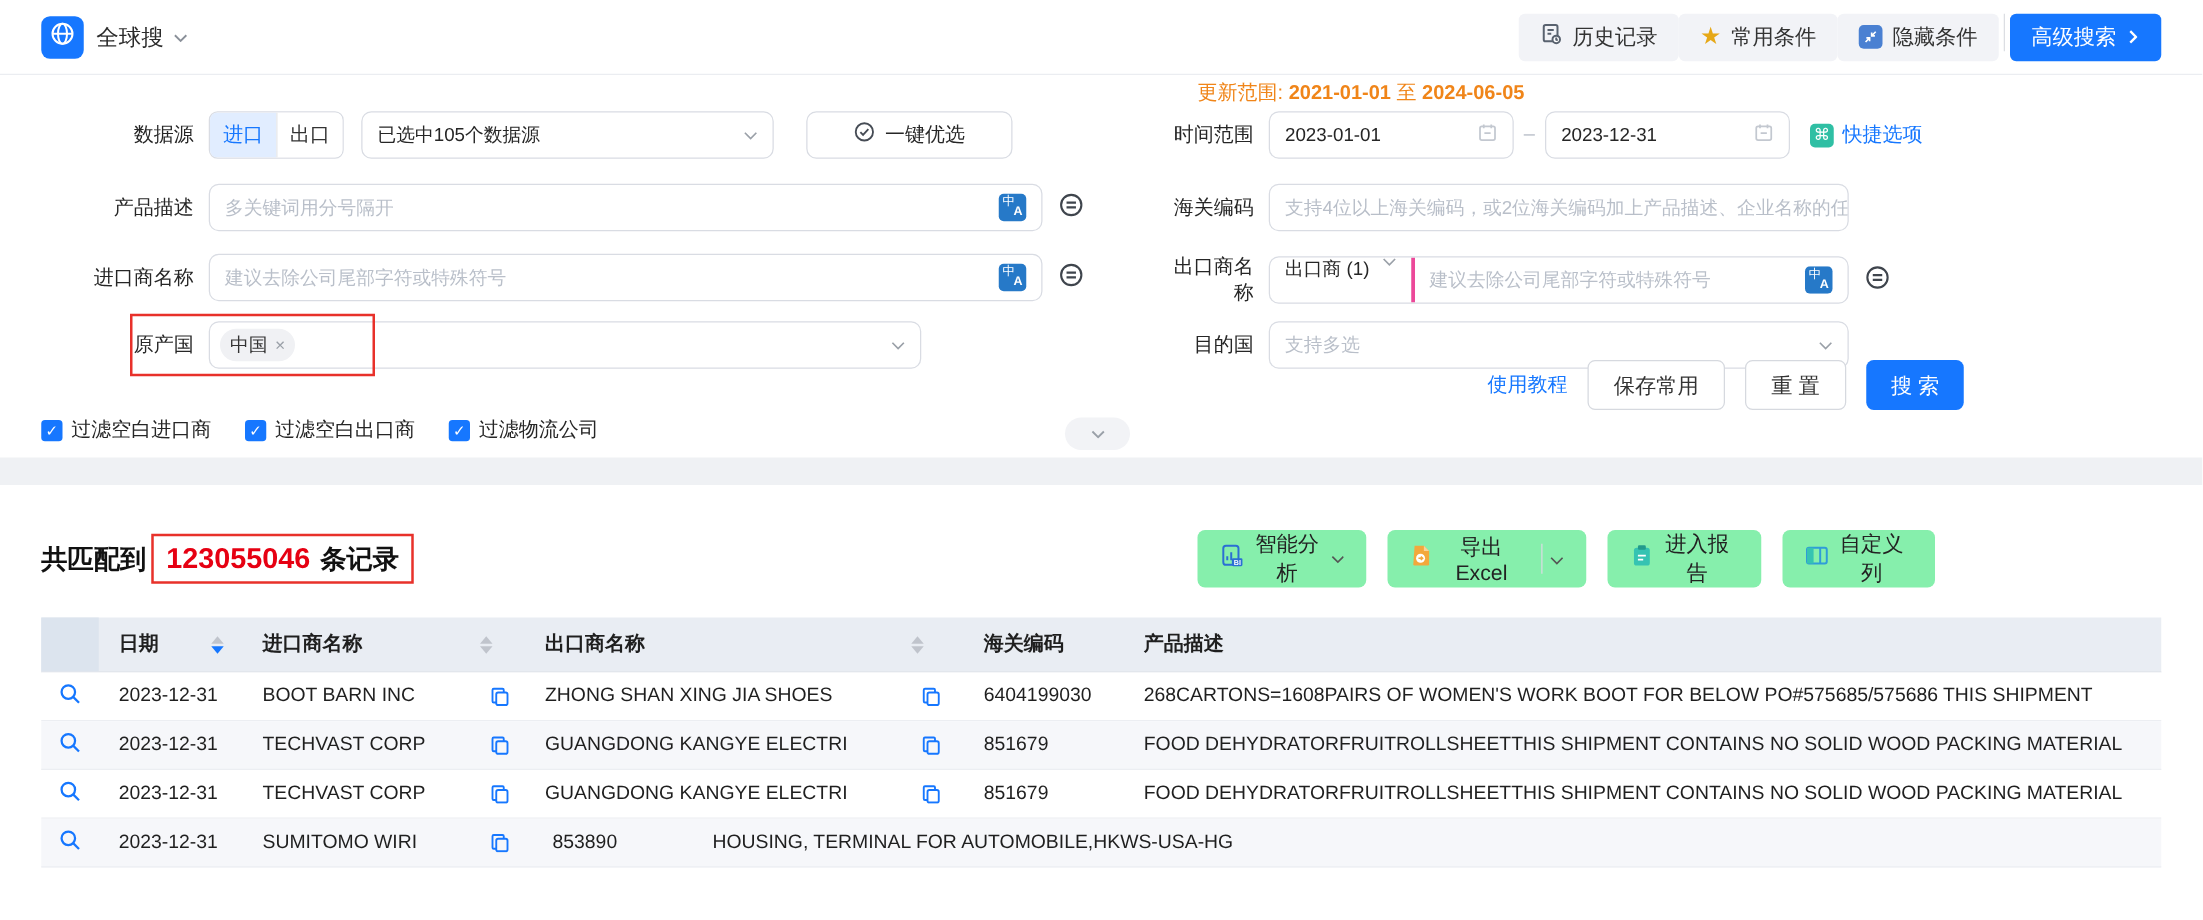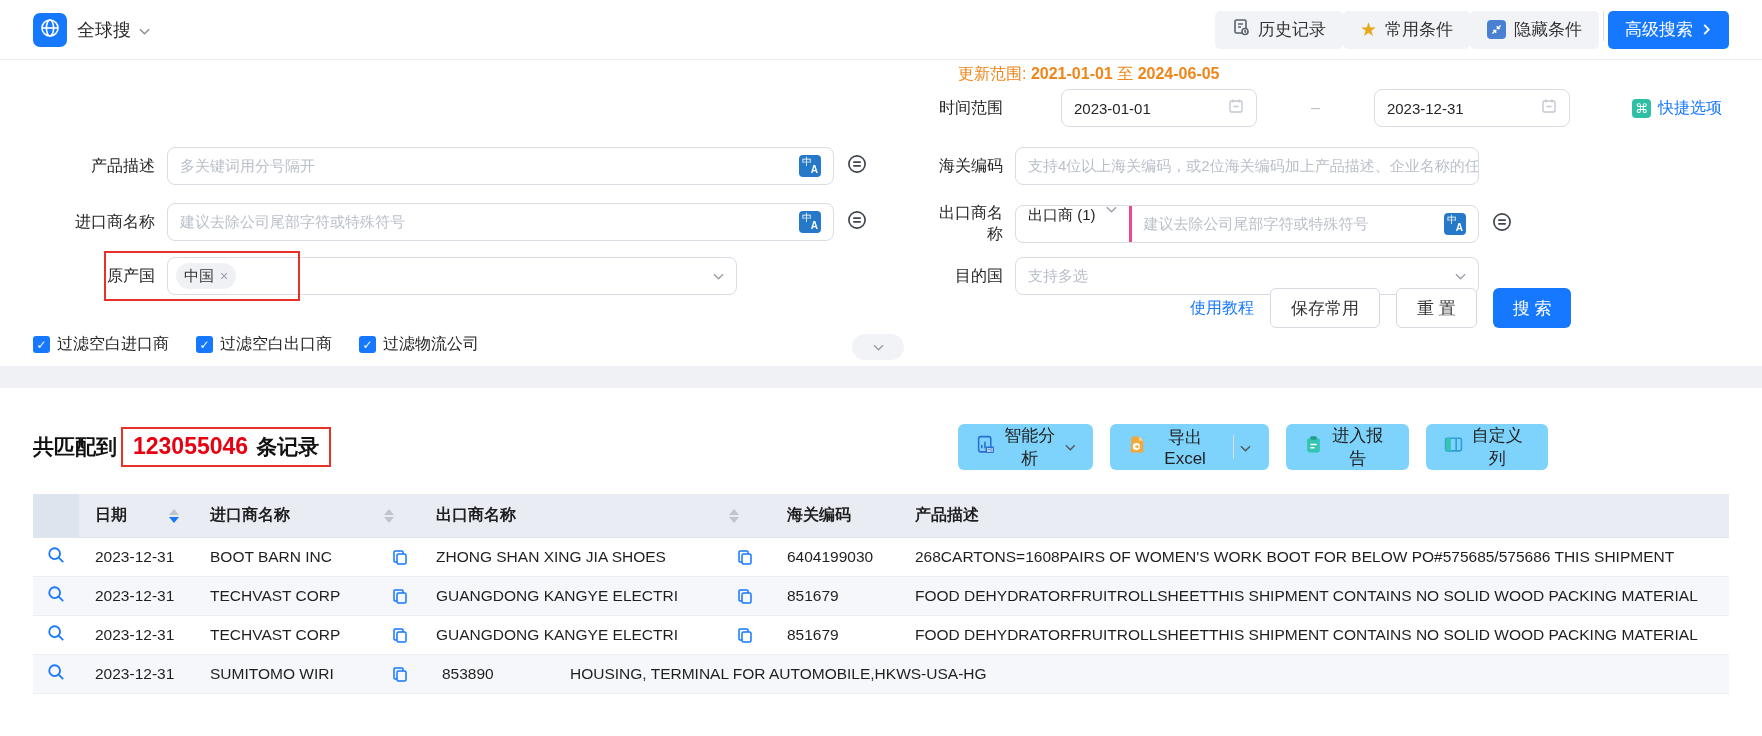--- a/index.html
+++ b/index.html
@@ -57,21 +57,21 @@
   .band { position:absolute; left:0; right:0; top:366px; height:22px; background:#eff1f4; }
 
   
   .count-bar { position:absolute; left:33px; top:427px; display:flex; align-items:center; }
   .count-prefix { font-size:21px; font-weight:bold; color:#111; }
   .count-redbox { border:2px solid #e8312a; padding:4px 10px; margin-left:4px; display:flex;
     align-items:baseline; gap:8px; }
   .count-num { font-size:23px; font-weight:bold; color:#e60012; }
   .count-suffix { font-size:21px; font-weight:bold; color:#111; }
   .act-bar { position:absolute; top:424px; left:958px; width:590px; display:flex; gap:17px; justify-content:flex-end; }
-  .act-btn { height:46px; background:#7dd3fc; border:none; border-radius:6px; padding:0 18px;
+  .act-btn { height:46px; background:#86efac; border:none; border-radius:6px; padding:0 18px;
     font-size:17px; color:#222; display:flex; align-items:center; gap:2px; cursor:pointer; }
   .act-div { width:1px; height:24px; background:#d9dce1; margin:0 4px 0 10px; }
 
   
   .tbl { position:absolute; left:33px; top:494px; width:1696px; }
   .trow { display:flex; height:39px; align-items:center; border-bottom:1px solid #eceef2;
     font-size:15.5px; color:#1f1f1f; background:#fff; }
   .trow.alt { background:#f6f7fa; }
   .thead { height:44px; background:#e9edf3; font-weight:bold; font-size:16px; border-bottom:1px solid #dfe3ea; }
   .c0 { width:46px; flex:none; display:flex; align-items:center; justify-content:center; height:100%; }
@@ -147,22 +147,44 @@
     </div>
   </div>
 
   <div class="update-line">
     <span>更新范围:</span>
     <b>2021-01-01</b>
     <span>至</span>
     <b>2024-06-05</b>
   </div>
 
-
-  <div class="frow" style="left:925px; top:89px;gap:46px;">
+  <div class="frow" style="left:33px; top:89px; width:880px;">
+    <div class="lbl-l">数据源</div>
+    <div class="seg">
+      <div class="seg-item seg-on">进口</div>
+      <div class="seg-item seg-off">出口</div>
+    </div>
+    <div class="box" style="width:330px; margin-left:14px; justify-content:space-between;">
+      <span style="font-size:15px;">已选中105个数据源</span>
+      <svg class="chev" viewBox="0 0 12 7">
+          <path d="M1 1l5 5 5-5" fill="none" stroke="#9aa0a8" stroke-width="1.5"></path>
+        </svg>
+    </div>
+    <div class="box" style="width:165px; margin-left:26px; justify-content:center; gap:8px;">
+      <span>
+        <svg width="17" height="17" viewBox="0 0 16 16" fill="none" stroke="#464c55" stroke-width="1.4">
+          <circle cx="8" cy="8" r="6.5"></circle>
+            <path d="M5 8.2l2 2 4-4.2"></path>
+        </svg>
+      </span>
+      <span style="font-size:16px;">一键优选</span>
+    </div>
+  </div>
+
+  <div class="frow" style="left:925px; top:89px;">
     <div class="lbl-r">时间范围</div>
     <div class="box" style="width:196px; justify-content:space-between;">
       <span style="font-size:15px;">2023-01-01</span>
       <span>
         <svg width="16" height="16" viewBox="0 0 16 16" fill="none" stroke="#c3c8d0" stroke-width="1.4">
           <rect x="2" y="3" width="12" height="11" rx="1.5"></rect>
             <path d="M5 1.5v3M11 1.5v3M5.5 8.5h5"></path>
         </svg>
       </span>
     </div>

